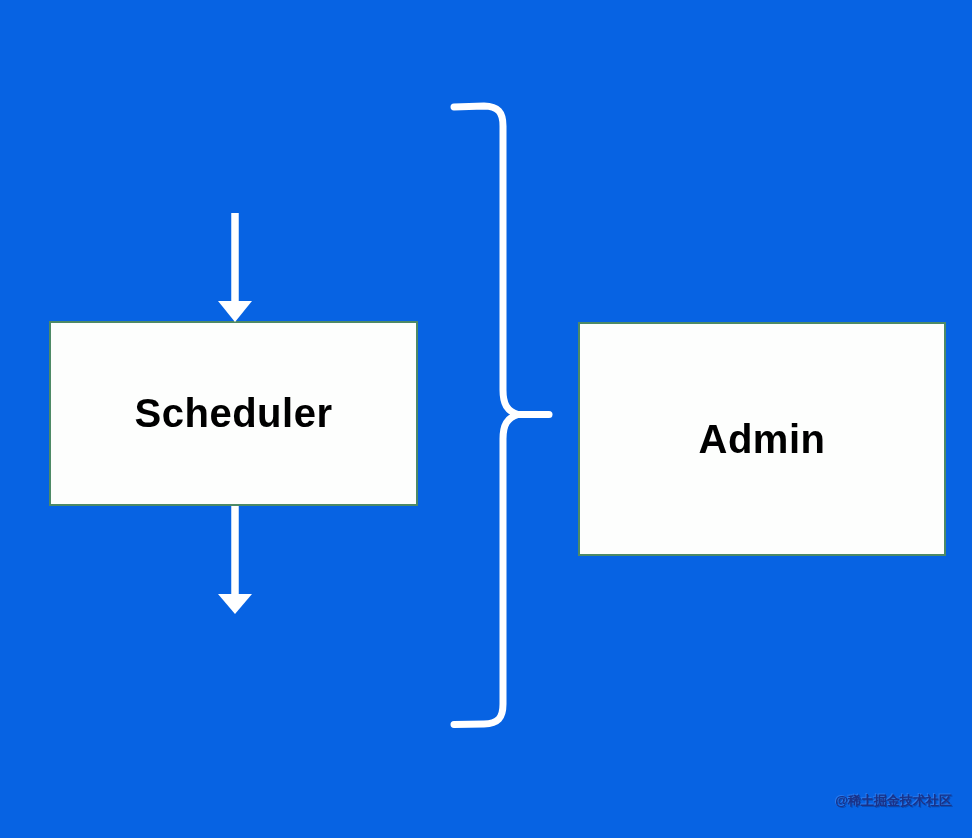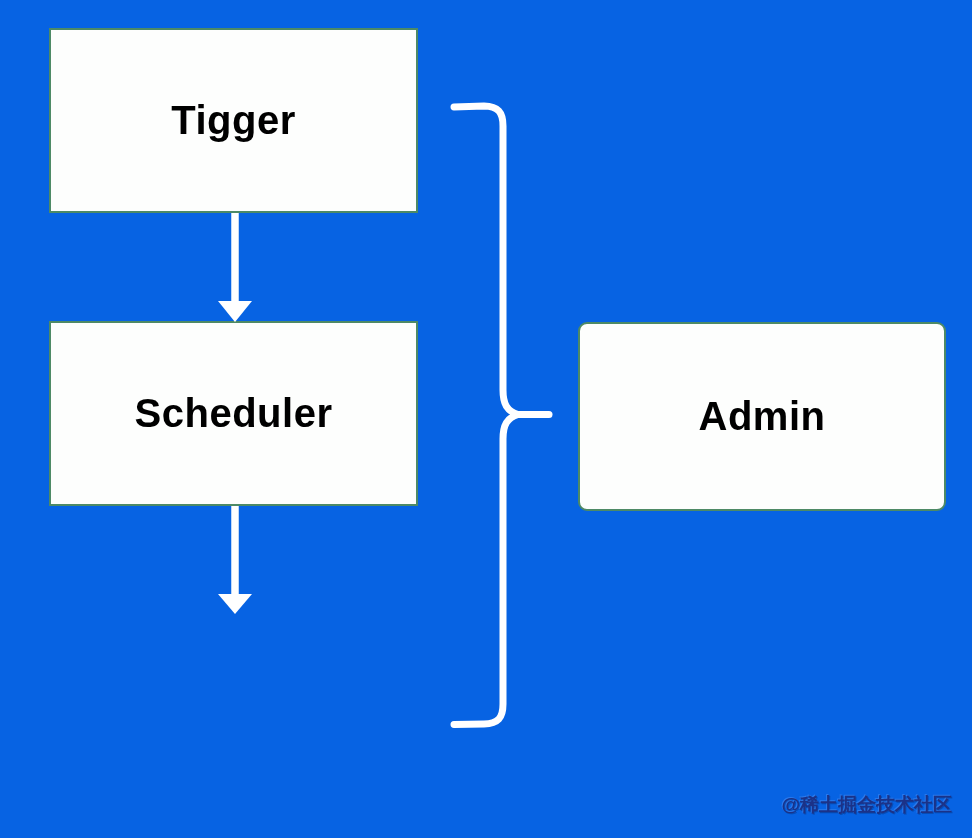--- a/index.html
+++ b/index.html
@@ -33,21 +33,21 @@
   .node-label {
     font-size: 40px;
     font-weight: bold;
     color: var(--label-text);
     letter-spacing: 0.5px;
     white-space: nowrap;
   }
   #node-tigger    { left: 49px;  top: 28px;  width: 369px; height: 185px; }
   #node-scheduler { left: 49px;  top: 321px; width: 369px; height: 185px; }
   #node-executor  { left: 50px;  top: 615px; width: 368px; height: 187px; }
-  #node-admin     { left: 578px; top: 322px; width: 368px; height: 189px; border-radius: 9px; }
+  #node-admin     { left: 578px; top: 322px; width: 368px; height: 234px; }
   .connector-layer {
     position: absolute;
     left: 0; top: 0;
     width: 972px;
     height: 838px;
     pointer-events: none;
   }
   .connector-stroke {
     stroke: var(--connector);
     stroke-width: 7;
@@ -61,35 +61,32 @@
     fill: none;
   }
   .arrow-head {
     fill: var(--connector);
     stroke: none;
   }
   .watermark {
     position: absolute;
     right: 20px;
     top: 792px;
-    font-size: 19px;
+    font-size: 13px;
     font-weight: bold;
     color: var(--watermark-text);
     text-shadow: -1px -1px 0 rgba(130, 175, 255, 0.30), 1px 1px 0 rgba(0, 10, 50, 0.25);
     white-space: nowrap;
   }
 </style>
 </head>
 <body>
 
 <div class="canvas">
 
-  <div class="node" id="node-tigger">
-    <span class="node-label">Tigger</span>
-  </div>
 
   <div class="node" id="node-scheduler">
     <span class="node-label">Scheduler</span>
   </div>
 
 
   <div class="node" id="node-admin">
     <span class="node-label">Admin</span>
   </div>
 

